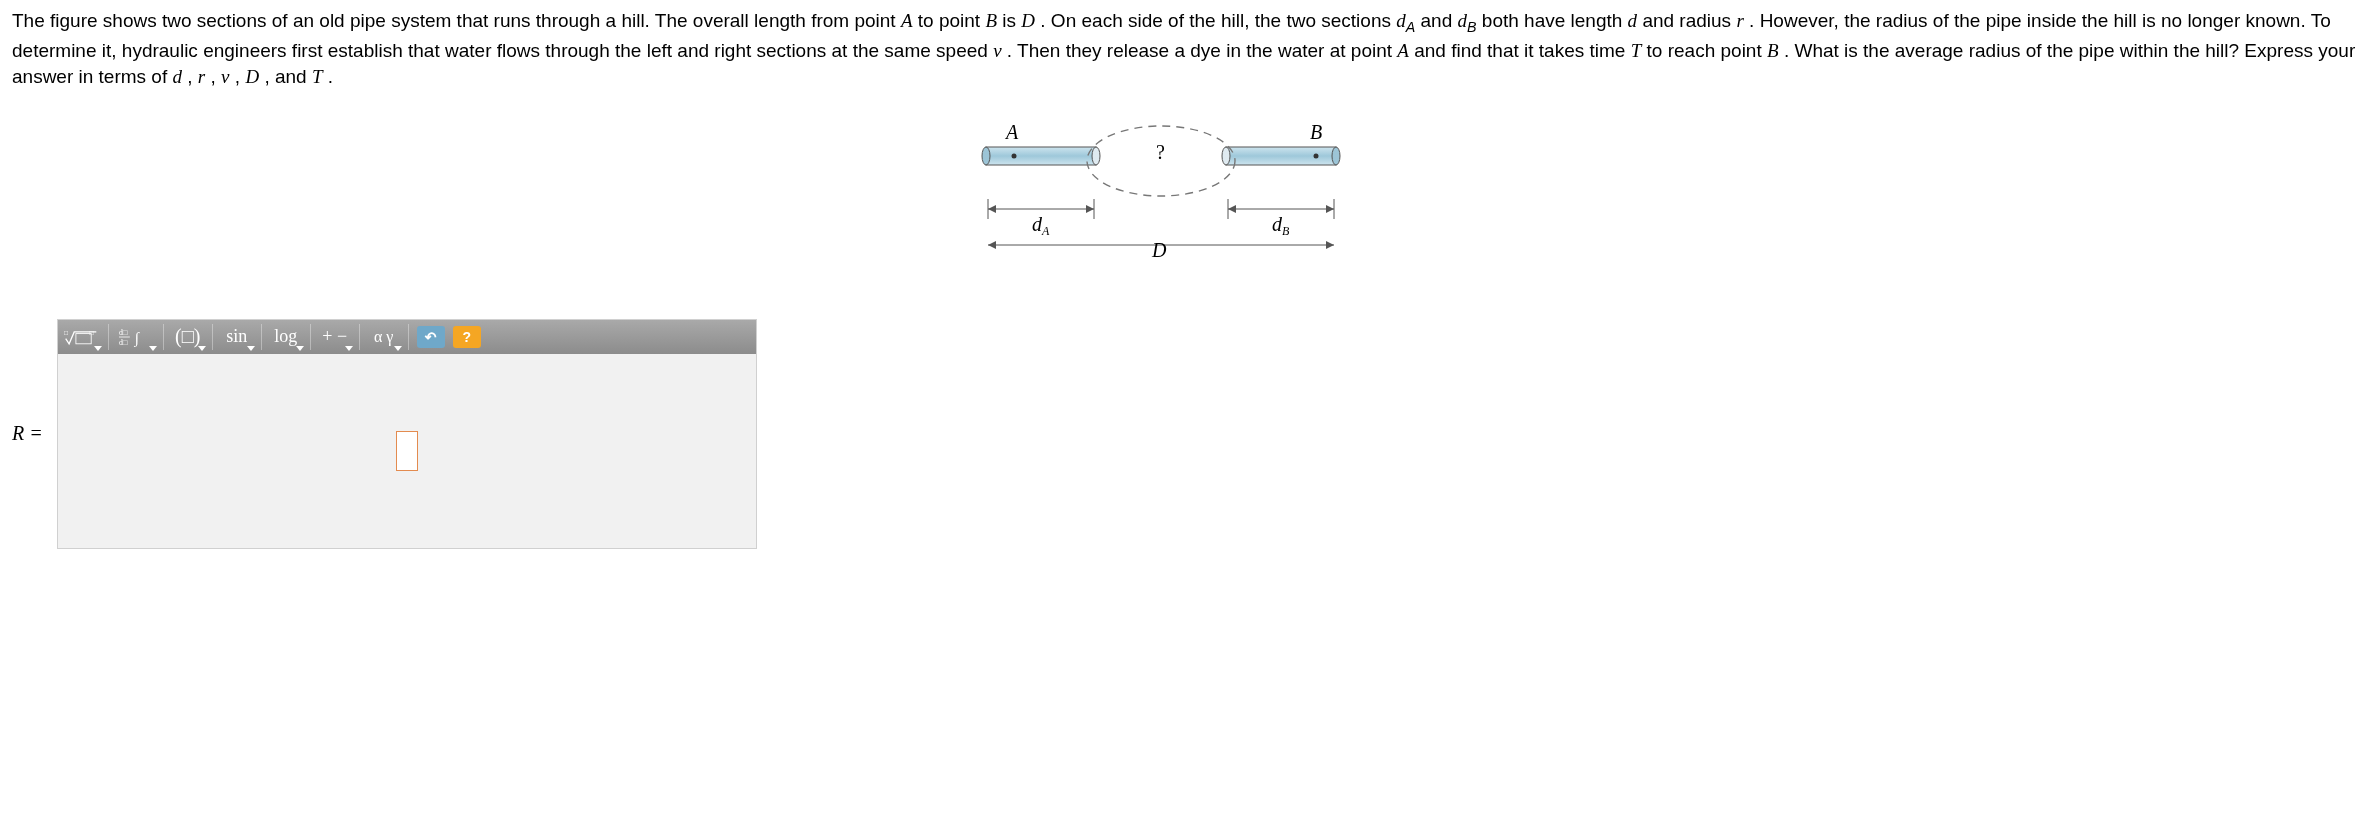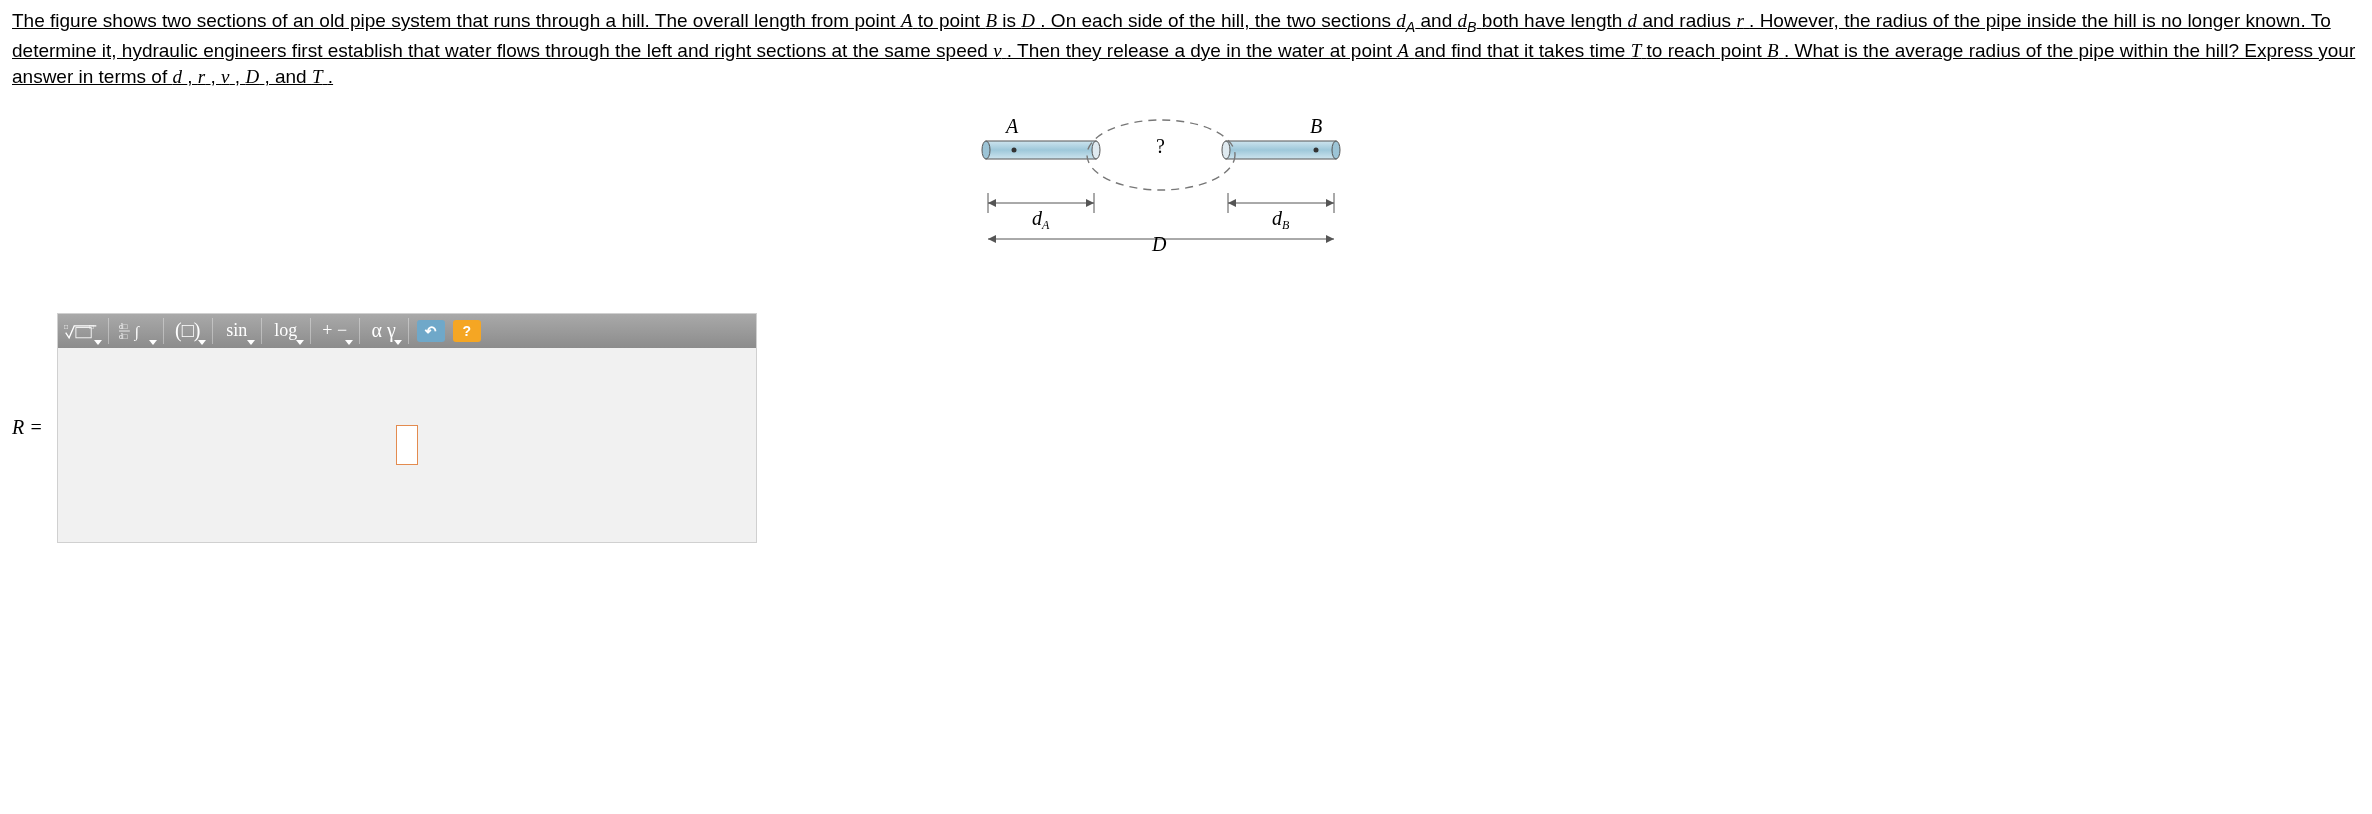--- a/index.html
+++ b/index.html
@@ -6,22 +6,21 @@
   body {
     font-family: Verdana, Geneva, sans-serif;
     font-size: 19px;
     color: #000;
     background: #fff;
     padding: 8px 12px;
     width: 2372px;
   }
   .problem-text {
     line-height: 1.4;
-    margin-bottom: 22px;
-    text-decoration: underline;
+    margin-bottom: 28px;
   }
   .problem-text i { font-style: italic; font-family: 'Times New Roman', serif; }
   sub { font-size: 0.75em; font-style: italic; }
   
   .diagram-wrap {
     width: 100%;
     display: flex;
     justify-content: center;
     margin-bottom: 40px;
   }
@@ -201,21 +200,21 @@
       </div>
       <div class="tb-sep"></div>
       <div class="tb-btn tb-drop">
         <span>log</span>
       </div>
       <div class="tb-sep"></div>
       <div class="tb-btn tb-drop">
         <span>+ −</span>
       </div>
       <div class="tb-sep"></div>
-      <div class="tb-btn tb-drop" style="font-size:20px;align-items:center;">
+      <div class="tb-btn tb-drop" style="font-size:16px;align-items:center;">
         <span>α γ</span>
       </div>
       <div class="tb-sep"></div>
       <div class="tb-undo">
         <span>↶</span>
       </div>
       <div class="tb-help">
         <span>?</span>
       </div>
     </div>

